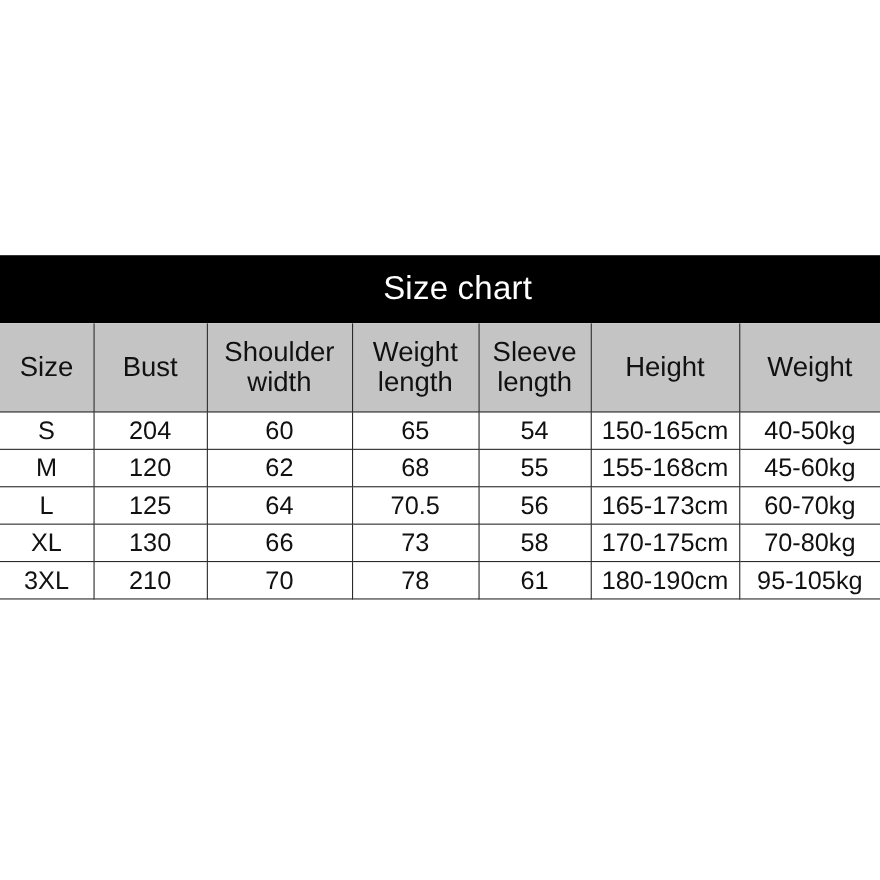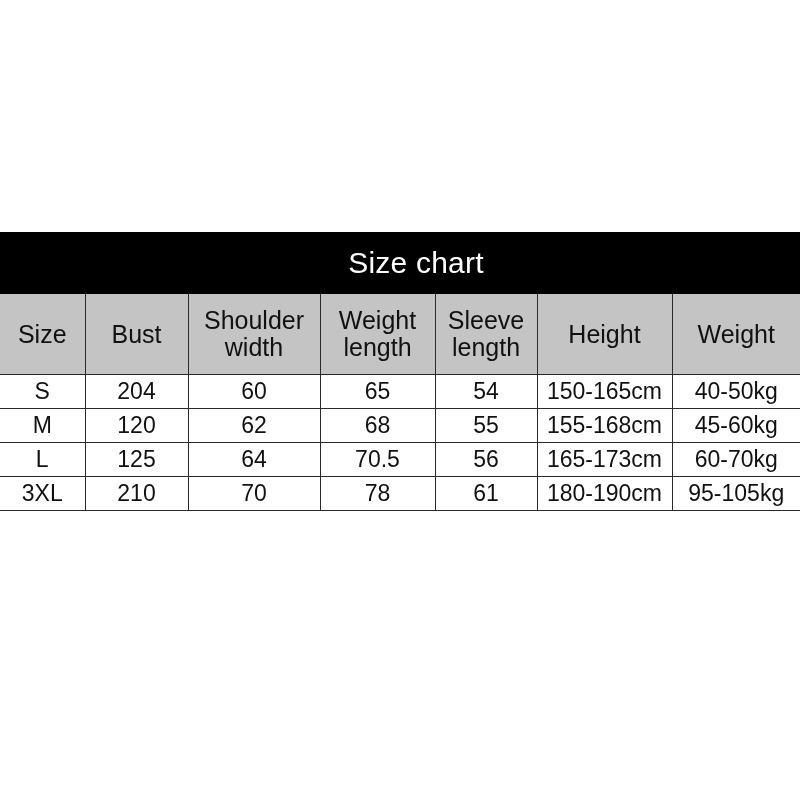--- a/index.html
+++ b/index.html
@@ -167,20 +167,29 @@
       <tr>
         <td>L</td>
         <td>125</td>
         <td>64</td>
         <td>70.5</td>
         <td>56</td>
         <td>165-173cm</td>
         <td>60-70kg</td>
       </tr>
       <tr>
+        <td>XL</td>
+        <td>130</td>
+        <td>66</td>
+        <td>73</td>
+        <td>58</td>
+        <td>170-175cm</td>
+        <td>70-80kg</td>
+      </tr>
+      <tr>
         <td>3XL</td>
         <td>210</td>
         <td>70</td>
         <td>78</td>
         <td>61</td>
         <td>180-190cm</td>
         <td>95-105kg</td>
       </tr>
     </tbody>
   </table>

